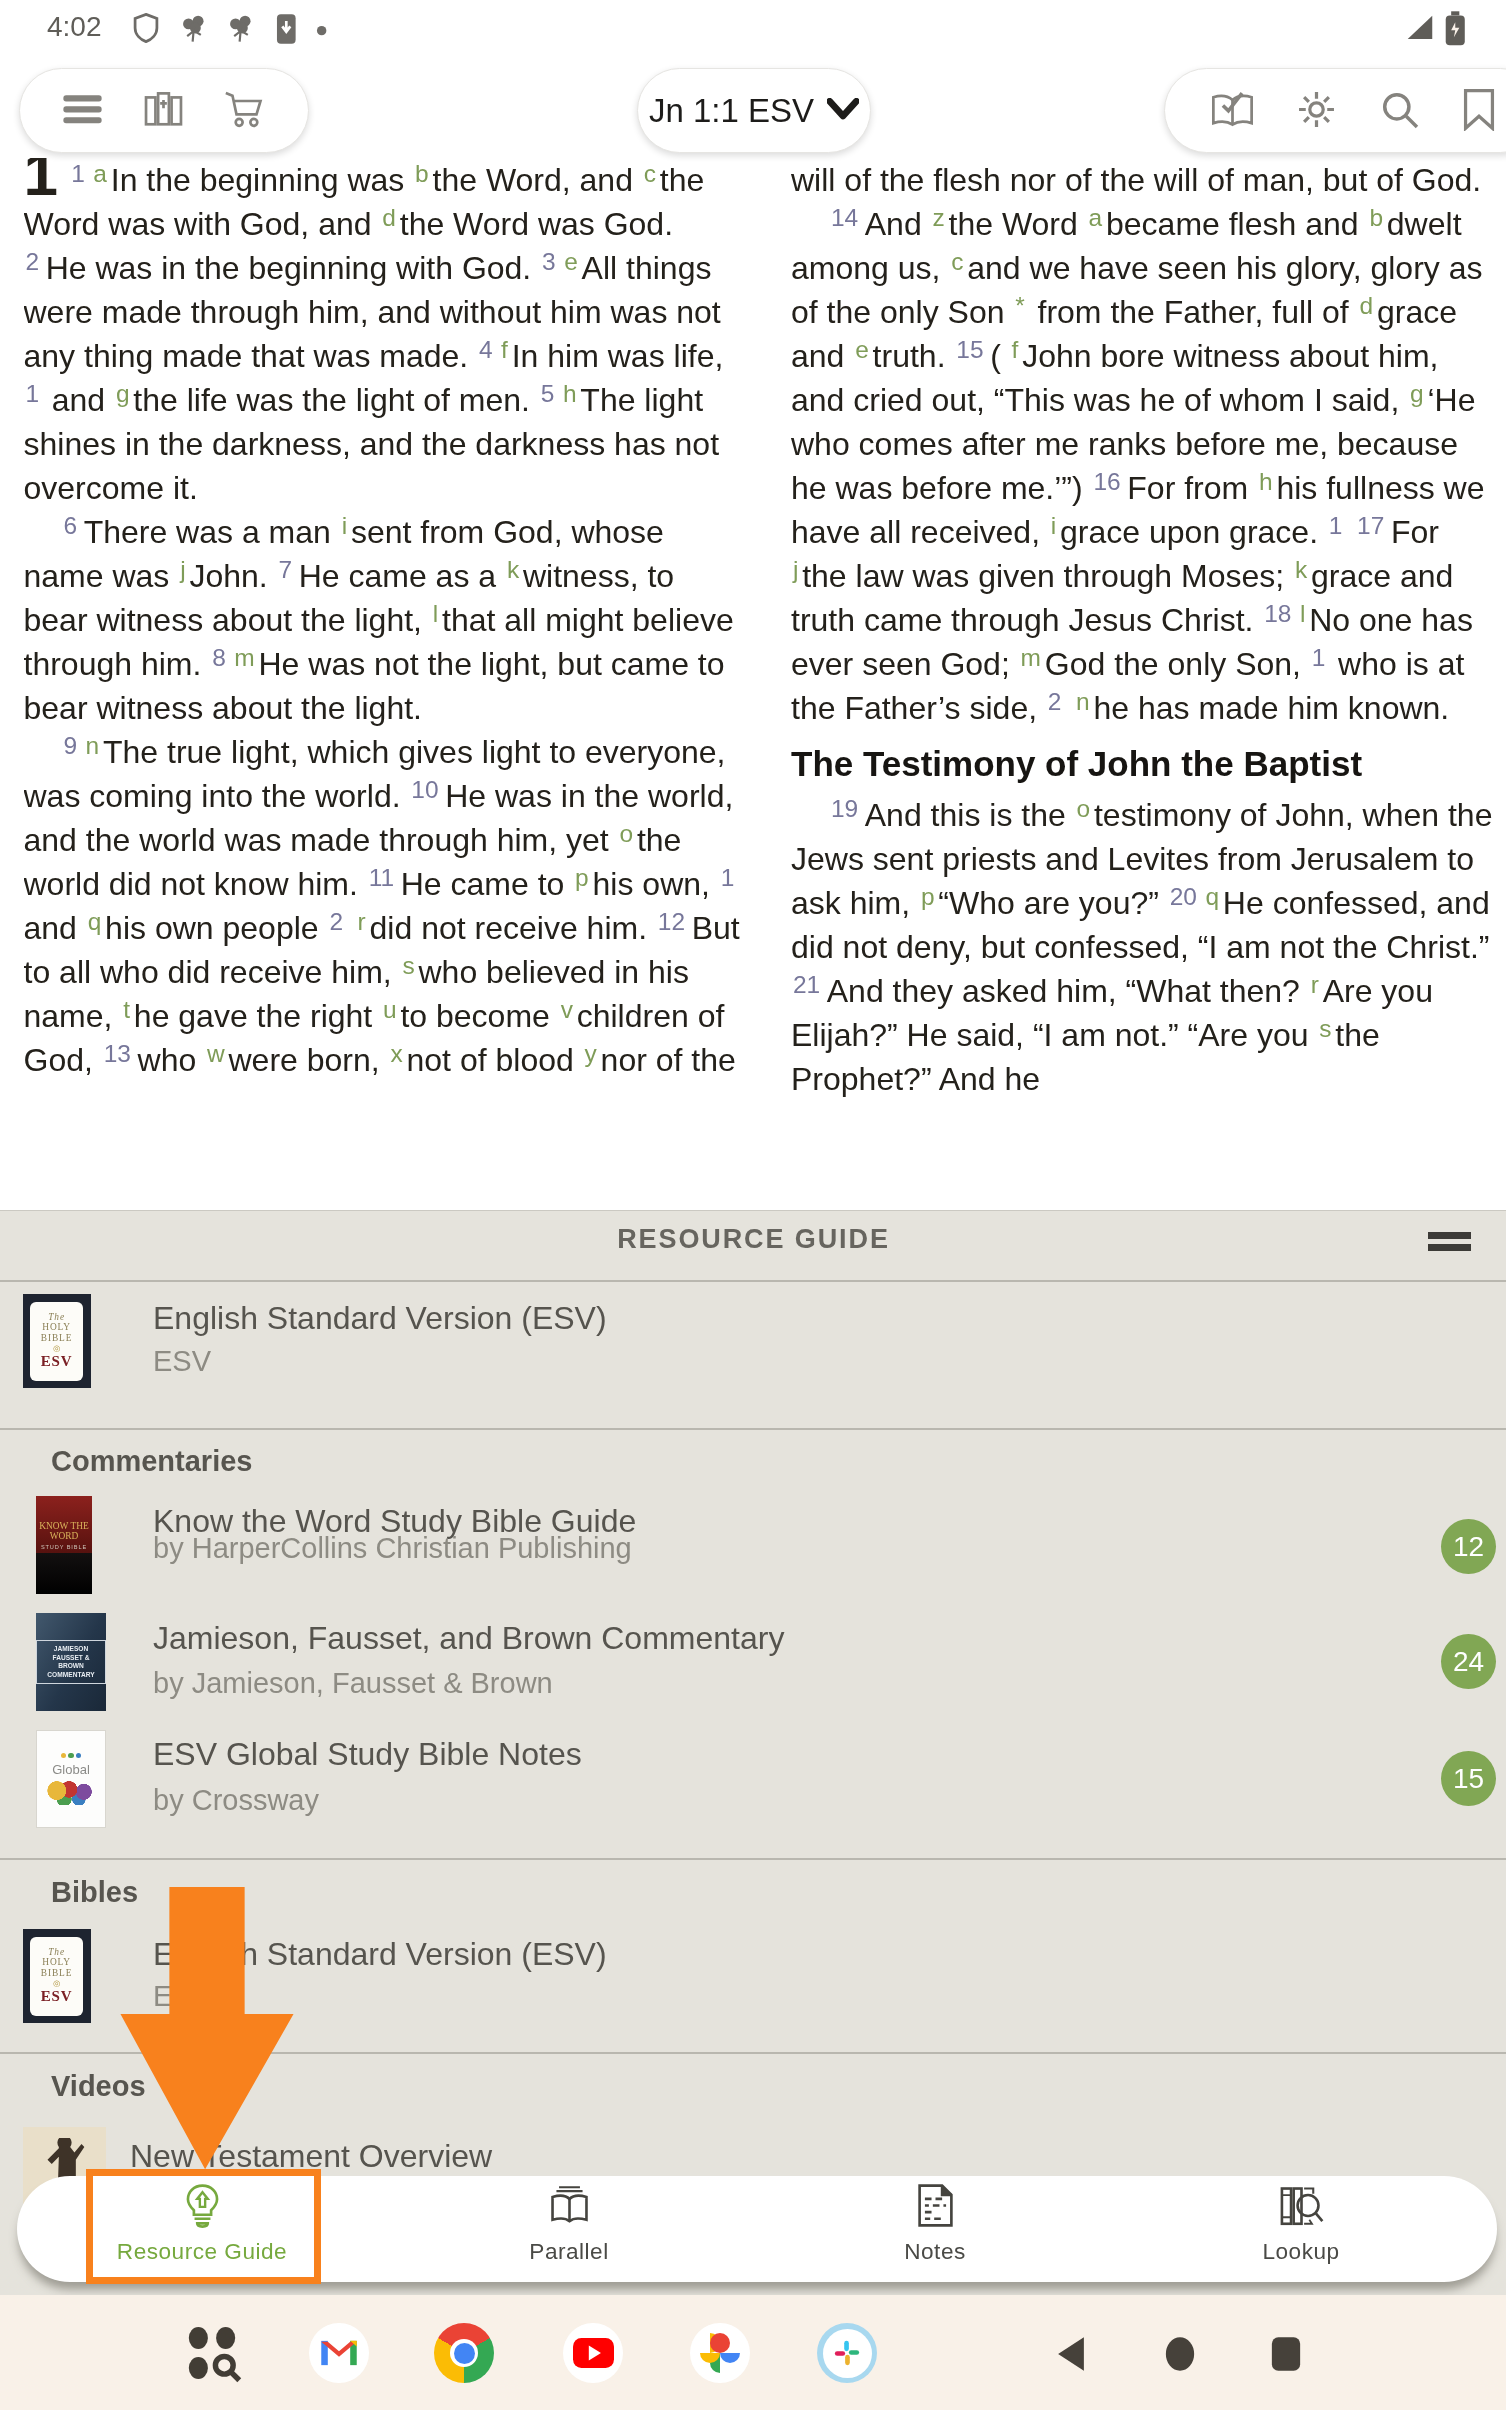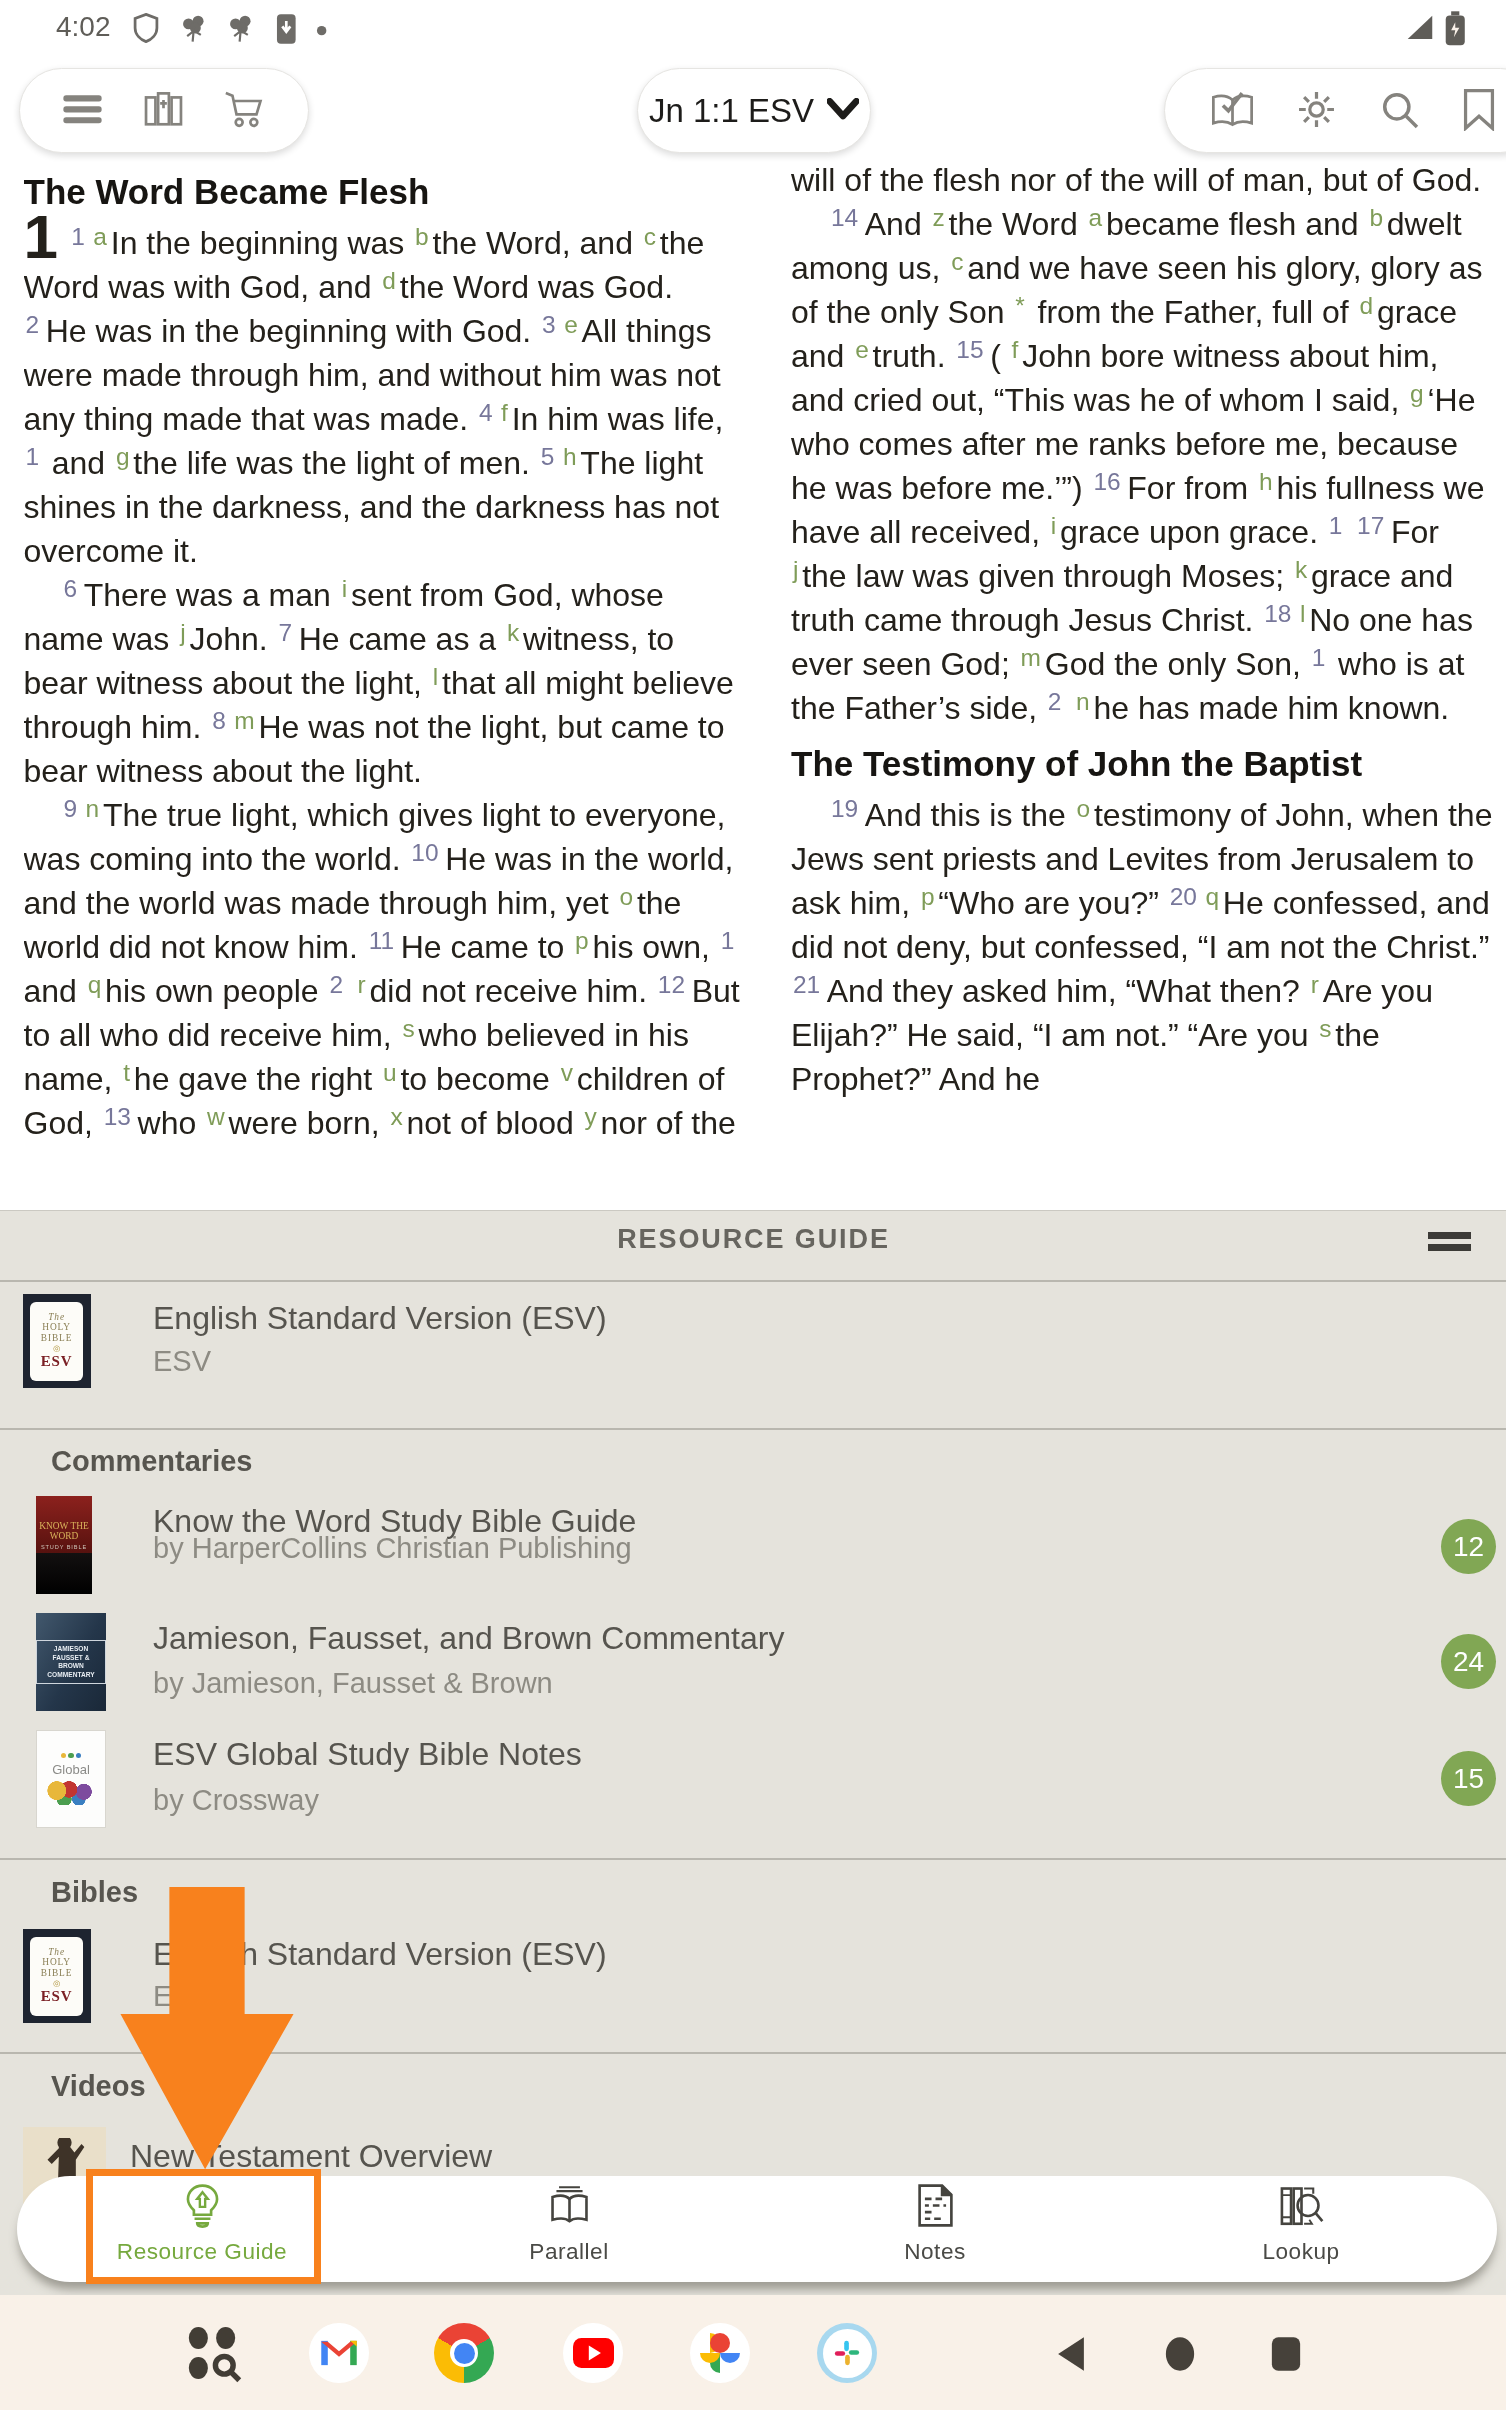--- a/index.html
+++ b/index.html
@@ -1,19 +1,19 @@
 <!DOCTYPE html>
 <html style="font-size:15px"><head>
 <meta charset="utf-8">
 <style>
   html,body{margin:0;padding:0;width:1507px;height:2411px;background:#fff;
     font-family:"Liberation Sans",sans-serif;overflow:hidden;position:relative;}
   
   #statusbar{position:absolute;top:0;left:0;width:1507px;height:53px;background:#fff;}
-  .sb-time{position:absolute;left:56px;top:11.3px;font-size:28px;color:#5f5d58;}
+  .sb-time{position:absolute;left:47px;top:11.3px;font-size:28px;color:#5f5d58;}
   .sb-ic{position:absolute;top:13px;color:#6e6c68;}
   
   .pill{position:absolute;background:#fff;border:0.9px solid #e6e5e2;border-radius:43px;
     box-shadow:0 2.8px 7.5px rgba(0,0,0,.14);display:flex;align-items:center;justify-content:space-around;}
   #pill-left{left:19px;top:68px;width:243px;height:83px;padding:0 22.6px;}
   #pill-center{left:637px;top:68px;width:232px;height:83px;justify-content:center;gap:13px;}
   #pill-right{left:1164px;top:68px;width:328px;height:83px;padding:0 24.5px;}
   .ref-text{font-size:33px;color:#1d1c1a;font-weight:400;}
   
   #col-left{position:absolute;left:23.5px;top:158px;width:718px;height:1047px;overflow:hidden;}
@@ -193,21 +193,20 @@
       </svg>
   </span>
   <span>
     <svg width="38" height="43" viewBox="0 0 26 32" fill="none" stroke="#85837e" stroke-width="2.4">
       <path d="M3 2 H23 V30 L13 21 L3 30 Z"></path>
       </svg>
   </span>
 </div>
 
 <div id="col-left">
-    <div class="bheading">The Word Became Flesh</div>
     <div class="bpara"><span class="chnum">1</span><sup class="v">1</sup><sup class="r">a</sup>In the beginning was <sup class="r">b</sup>the Word, and <sup class="r">c</sup>the Word was with God, and <sup class="r">d</sup>the Word was God. <sup class="v">2</sup>He was in the beginning with God. <sup class="v">3</sup><sup class="r">e</sup>All things were made through him, and without him was not any thing made that was made. <sup class="v">4</sup><sup class="r">f</sup>In him was life, <sup class="fn">1</sup> and <sup class="r">g</sup>the life was the light of men. <sup class="v">5</sup><sup class="r">h</sup>The light shines in the darkness, and the darkness has not overcome it.</div>
     <div class="bpara indent"><sup class="v">6</sup>There was a man <sup class="r">i</sup>sent from God, whose name was <sup class="r">j</sup>John. <sup class="v">7</sup>He came as a <sup class="r">k</sup>witness, to bear witness about the light, <sup class="r">l</sup>that all might believe through him. <sup class="v">8</sup><sup class="r">m</sup>He was not the light, but came to bear witness about the light.</div>
     <div class="bpara indent"><sup class="v">9</sup><sup class="r">n</sup>The true light, which gives light to everyone, was coming into the world. <sup class="v">10</sup>He was in the world, and the world was made through him, yet <sup class="r">o</sup>the world did not know him. <sup class="v">11</sup>He came to <sup class="r">p</sup>his own, <sup class="fn">1</sup> and <sup class="r">q</sup>his own people <sup class="fn">2</sup> <sup class="r">r</sup>did not receive him. <sup class="v">12</sup>But to all who did receive him, <sup class="r">s</sup>who believed in his name, <sup class="r">t</sup>he gave the right <sup class="r">u</sup>to become <sup class="r">v</sup>children of God, <sup class="v">13</sup>who <sup class="r">w</sup>were born, <sup class="r">x</sup>not of blood <sup class="r">y</sup>nor of the</div>
   </div>
 <div id="col-right">
     <div class="bpara">will of the flesh nor of the will of man, but of God.</div>
     <div class="bpara indent"><sup class="v">14</sup>And <sup class="r">z</sup>the Word <sup class="r">a</sup>became flesh and <sup class="r">b</sup>dwelt among us, <sup class="r">c</sup>and we have seen his glory, glory as of the only Son <sup class="star">*</sup> from the Father, full of <sup class="r">d</sup>grace and <sup class="r">e</sup>truth. <sup class="v">15</sup>( <sup class="r">f</sup>John bore witness about him, and cried out, “This was he of whom I said, <sup class="r">g</sup>‘He who comes after me ranks before me, because he was before me.’”) <sup class="v">16</sup>For from <sup class="r">h</sup>his fullness we have all received, <sup class="r">i</sup>grace upon grace. <sup class="fn">1</sup> <sup class="v">17</sup>For <sup class="r">j</sup>the law was given through Moses; <sup class="r">k</sup>grace and truth came through Jesus Christ. <sup class="v">18</sup><sup class="r">l</sup>No one has ever seen God; <sup class="r">m</sup>God the only Son, <sup class="fn">1</sup> who is at the Father’s side, <sup class="fn">2</sup> <sup class="r">n</sup>he has made him known.</div>
     <div class="bheading">The Testimony of John the Baptist</div>
     <div class="bpara indent"><sup class="v">19</sup>And this is the <sup class="r">o</sup>testimony of John, when the Jews sent priests and Levites from Jerusalem to ask him, <sup class="r">p</sup>“Who are you?” <sup class="v">20</sup><sup class="r">q</sup>He confessed, and did not deny, but confessed, “I am not the Christ.” <sup class="v">21</sup>And they asked him, “What then? <sup class="r">r</sup>Are you Elijah?” He said, “I am not.” “Are you <sup class="r">s</sup>the Prophet?” And he</div>
   </div>

